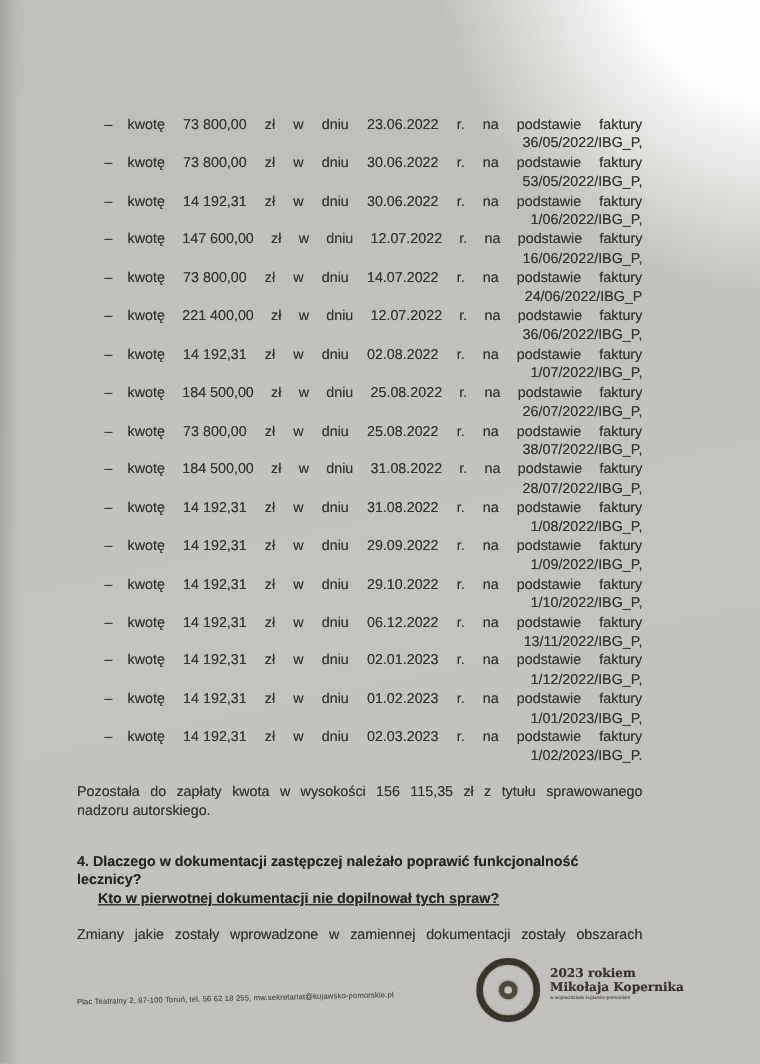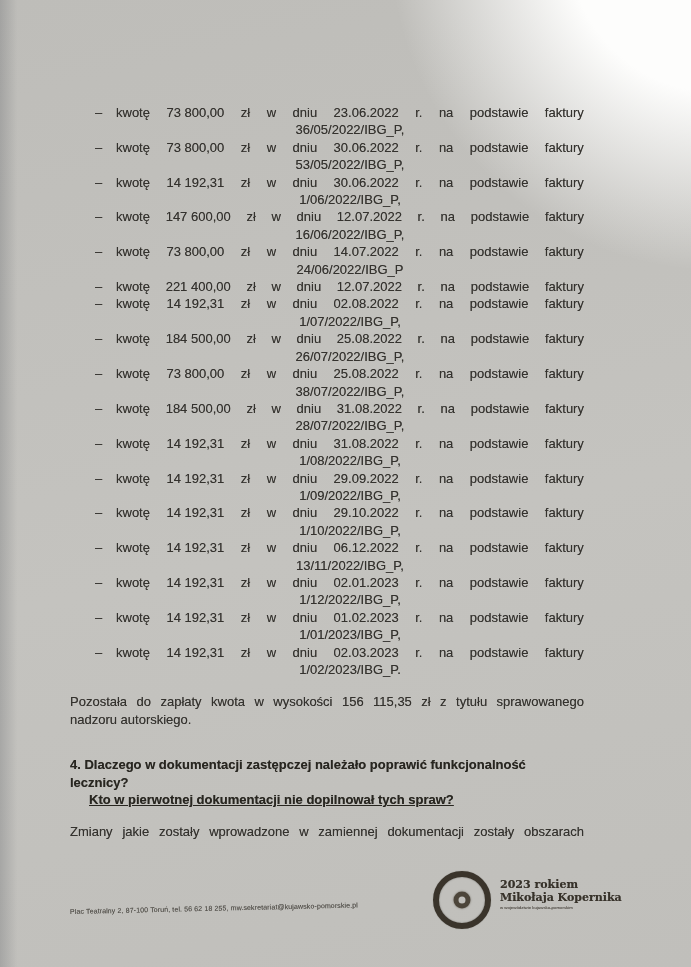--- a/index.html
+++ b/index.html
@@ -23,21 +23,21 @@
     font-size: 13px; line-height: 17.4px;
     color: #34322e;
     text-shadow: 0 0 0.6px rgba(40,38,34,0.55);
     z-index: 1;
   }
   .list { width: 100%; }
   .row { display: flex; }
   .dash { width: 21px; flex: 0 0 21px; padding-left: 25px; box-sizing: content-box; }
   .row-body { flex: 1; }
   .line1 { display: flex; justify-content: space-between; gap: 10px; }
-  .line2 { text-align: center; }
+  .line2 { text-align: right; }
   .para { margin-top: 15px; }
   .jline { text-align: justify; text-align-last: justify; }
   .question { font-weight: bold; color: #282620; margin-top: 28px; }
   .indent { padding-left: 19px; text-decoration: underline; }
   .footer-address {
     position: absolute;
     left: 70px; top: 908px;
     font-size: 7px; letter-spacing: 0.12px;
     color: #53504b;
     transform: rotate(-1.3deg);
@@ -194,20 +194,21 @@
               <span>221 400,00</span>
               <span>zł</span>
               <span>w</span>
               <span>dniu</span>
               <span>12.07.2022</span>
               <span>r.</span>
               <span>na</span>
               <span>podstawie</span>
               <span>faktury</span>
             </div>
+            <div class="line2">36/06/2022/IBG_P,</div>
           </div>
         </div>
 
         <div class="row">
           <span class="dash">–</span>
           <div class="row-body">
             <div class="line1">
               <span>kwotę</span>
               <span>14 192,31</span>
               <span>zł</span>

